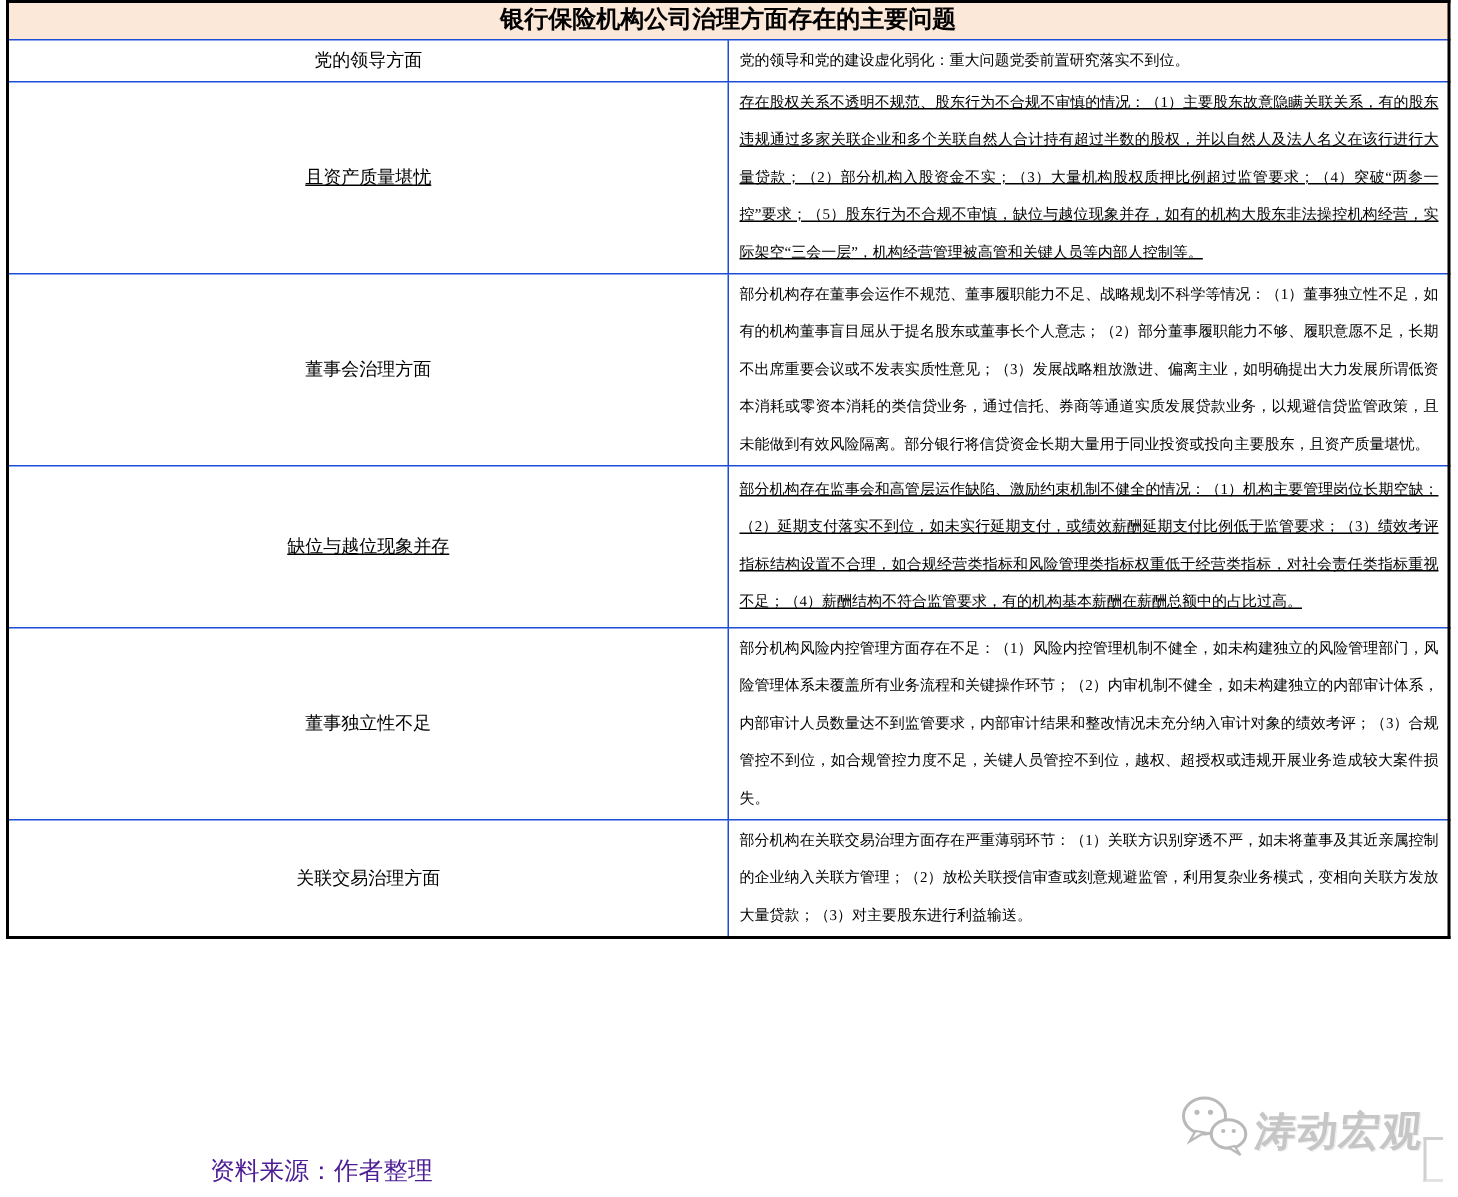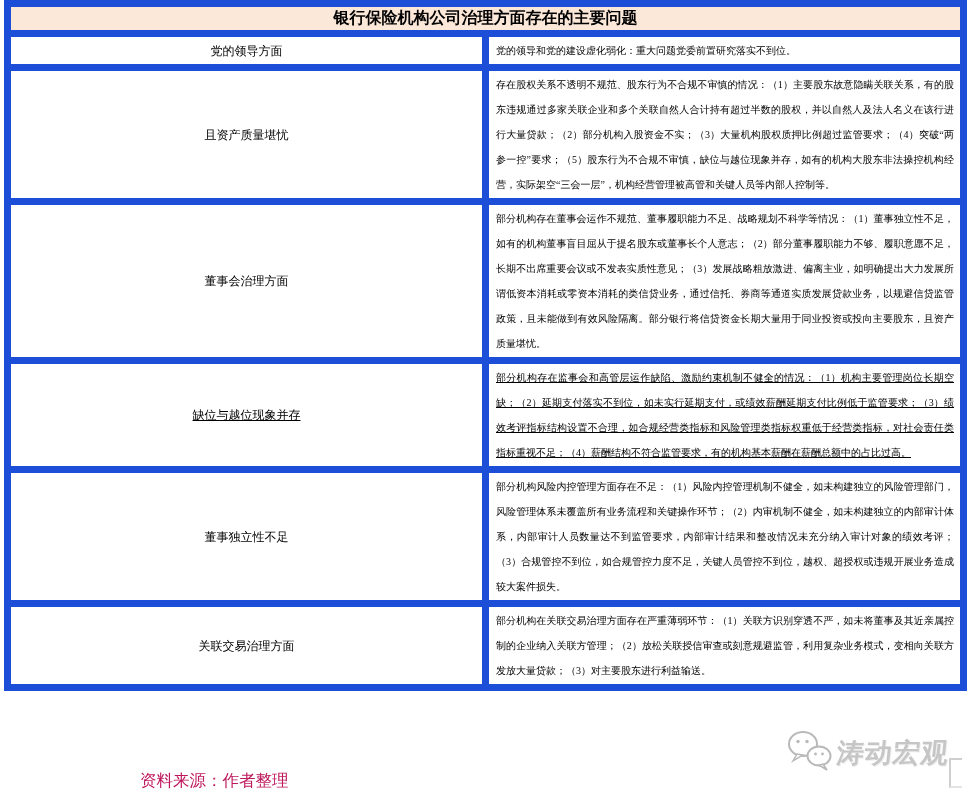--- a/index.html
+++ b/index.html
@@ -17,21 +17,21 @@
     overflow: hidden;
   }
   table.gov-table {
     position: absolute; left: 4px; top: 0;
     width: 963px;
     border-collapse: collapse;
     table-layout: fixed;
     border: 2px solid #000;
   }
   .gov-table th, .gov-table td {
-    border: 7px solid #1d4ed8;
+    border: 1px solid #1d4ed8;
   }
   .title-row th {
     background: #fce8d9;
     height: 25px;
     text-align: center;
     vertical-align: middle;
     font-weight: bold;
     font-size: 16px;
     font-family: "Liberation Sans", "DejaVu Sans", sans-serif;
     padding: 1px 4px;
@@ -47,31 +47,31 @@
   }
   td.content-cell {
     font-size: 10px;
     line-height: 25px;
     padding: 1px 6px 1px 7px;
     text-align: justify;
     vertical-align: middle;
     overflow: hidden;
   }
   tr.r1 td { height: 28px; }
-  tr.r2 td { height: 127px; }
+  tr.r2 td { height: 127px; text-decoration: underline; }
   tr.r3 td { height: 122px; }
   tr.r4 td { height: 108px; text-decoration: underline; }
   tr.r5 td { height: 103px; }
   tr.r6 td { height: 75px; }
   .source-note {
     position: absolute;
     left: 140px; top: 770px;
     font-size: 16.5px;
     line-height: 22px;
-    color: #be185d;
+    color: #4c1d95;
   }
   .watermark {
     position: absolute;
     left: 786px; top: 729px;
     display: flex;
     align-items: center;
     gap: 3px;
     z-index: 5;
   }
   .wm-text {

